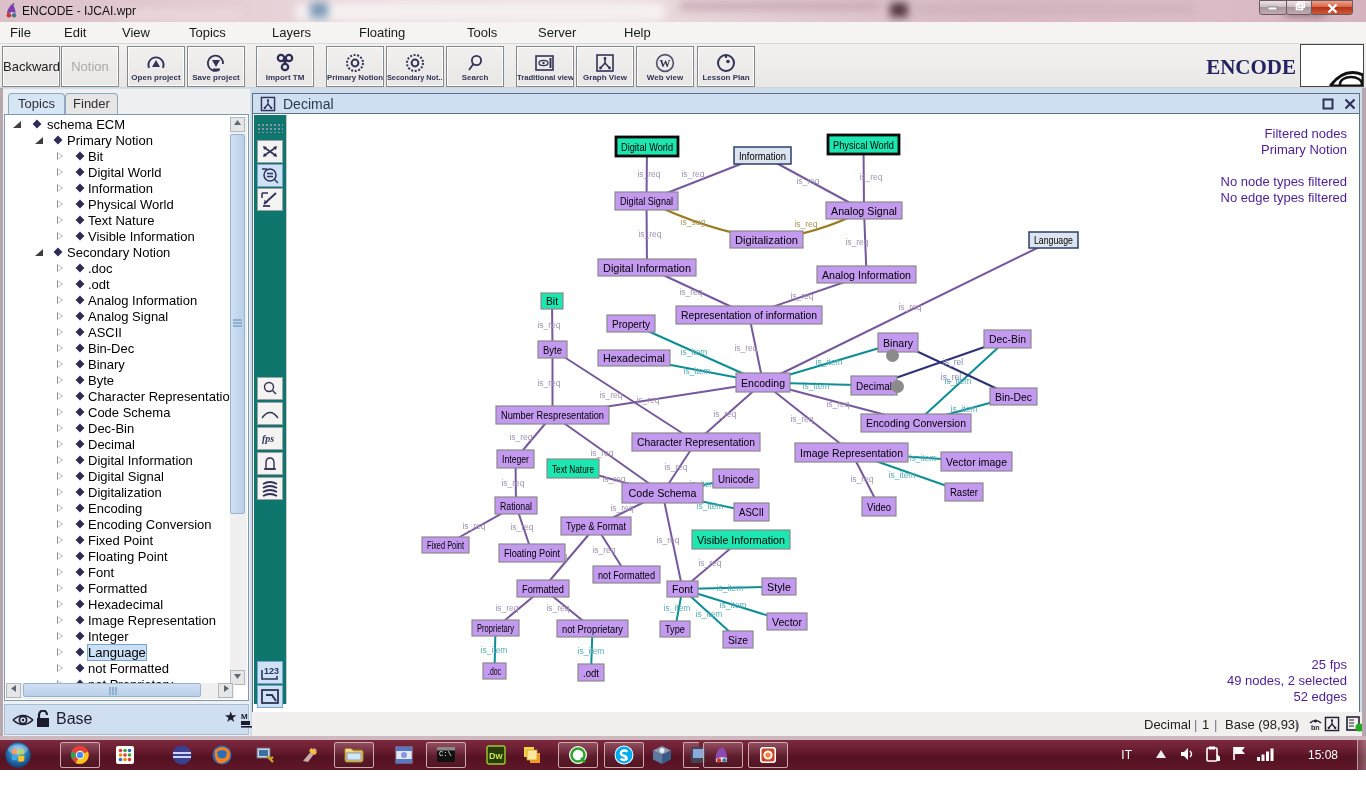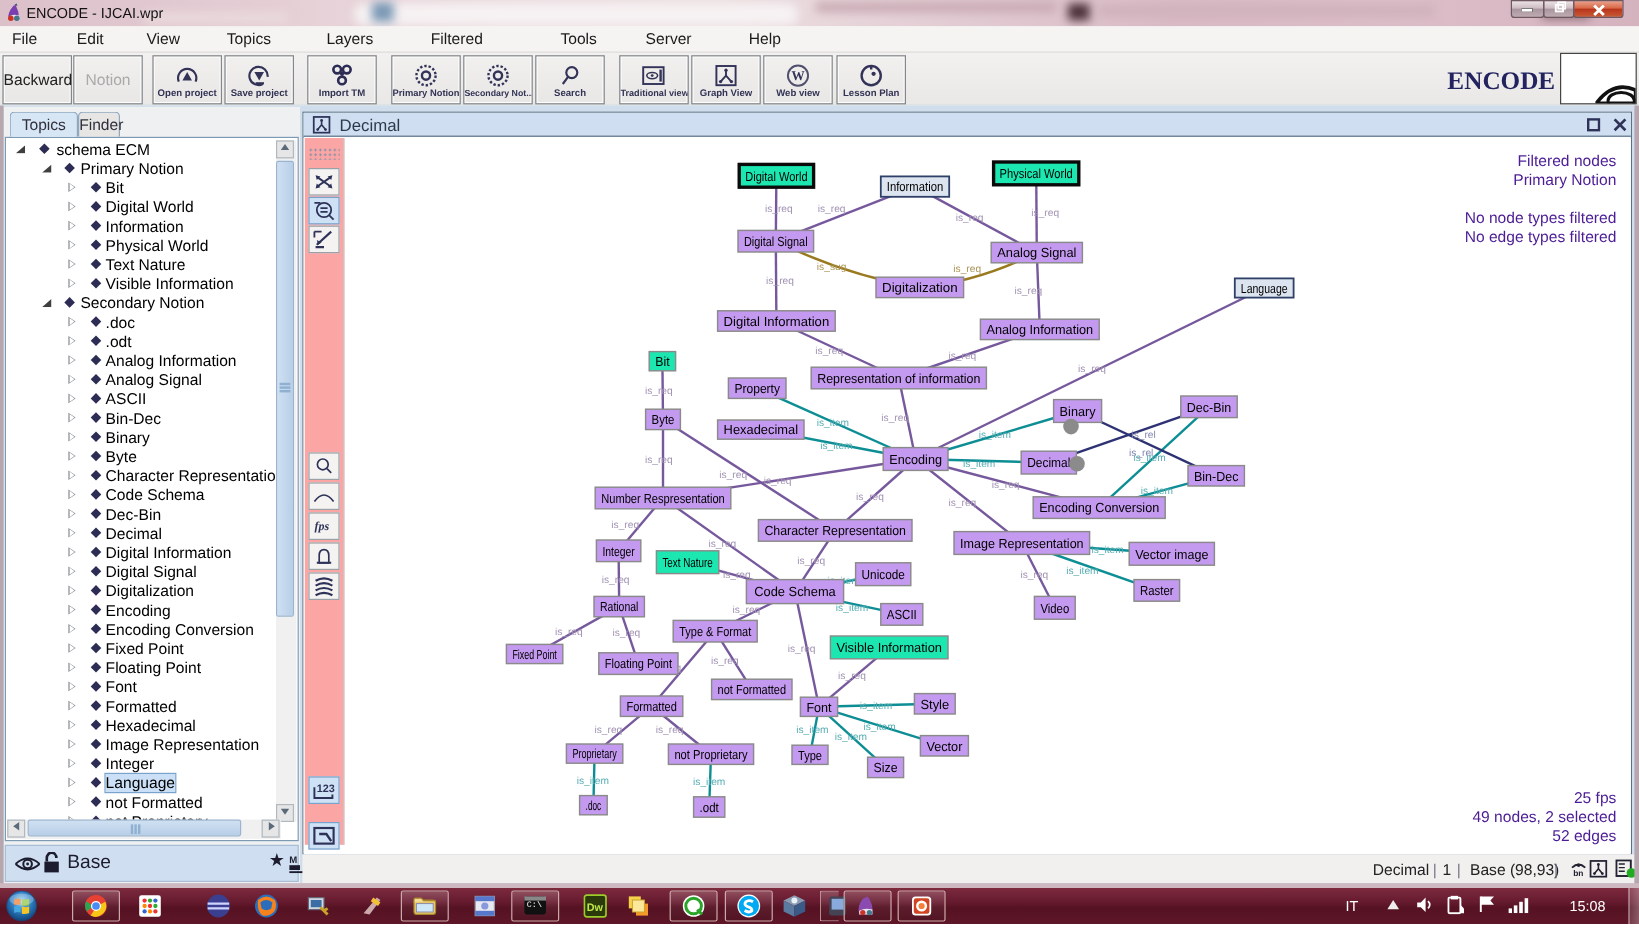--- a/index.html
+++ b/index.html
@@ -45,21 +45,21 @@
 #winborder-l { left:0; top:88px; width:3px; height:652px; background:#b5a7ad; }
 #winborder-r { left:1362px; top:88px; width:4px; height:652px; background:#b5a7ad; }
 #winborder-b { left:0; top:736px; width:1366px; height:4px; background:#cdb9bf; }
 
 
 #leftpanel { left:3px; top:89px; width:247px; height:647px; background:#eef0f2; }
 .tab { position:absolute; top:4px; height:21px; border:1px solid #8fa8c0;
   border-bottom:none; border-radius:4px 4px 0 0; font-size:13px; color:#30303c;
   text-align:center; line-height:20px; }
 #tab-topics { left:5px; width:57px; background:#d7e6f5; z-index:2;}
-#tab-finder { left:62px; width:35px; background:#e7e6e4; }
+#tab-finder { left:62px; width:53px; background:#e7e6e4; }
 #treebox { position:absolute; left:1px; top:25px; width:245px; height:587px;
   background:#fff; border:1px solid #7d9ab5; }
 #tree { position:absolute; left:0; top:0; width:229px; height:570px; overflow:hidden; }
 .trow { position:absolute; height:16px; font-size:13px; color:#000; white-space:nowrap; }
 .trow .txt { position:absolute; top:1px; }
 .diam { position:absolute; top:4px; width:8px; height:8px; background:#2c2c55;
   transform:rotate(45deg) scale(0.78); }
 .arr-c { position:absolute; top:4px; width:0; height:0;
   border-left:6px solid #8a9096; border-top:4.5px solid transparent;
   border-bottom:4.5px solid transparent; }
@@ -80,21 +80,21 @@
 #baserow { position:absolute; left:1px; bottom:1px; width:245px; height:31px;
   background:#cfdff1; border:1px solid #a9bed4; font-size:16px; color:#1c1c2e; }
 
 
 #canvaswrap { left:252px; top:93px; width:1108px; height:619px; background:#fff;
   border:1px solid #5c7184; }
 #canvashead { position:absolute; left:0; top:0; width:1106px; height:20px;
   background:#cfdff1; border-bottom:1px solid #5c7184; }
 #canvashead .t { position:absolute; left:30px; top:2px; font-size:14px; color:#2b3b4b; }
 #toolstrip { position:absolute; left:1px; top:21px; width:33px; height:589px;
-  background:#fca5a5; border-right:1px solid #c8c8c8; }
+  background:#0f766e; border-right:1px solid #c8c8c8; }
 .stripbtn { position:absolute; left:3px; width:26px; height:23px; background:#f4f3f1;
   border:1px solid #9aa2a8; }
 .stripbtn.on { background:#cfe2f5; border:1px solid #7aa3cc; }
 .graytext { position:absolute; color:#4c1d95; font-size:13px; text-align:right; right:0; }
 
 
 #statusbar { left:252px; top:712px; width:1110px; height:24px; background:#f1f0ee;
   font-size:13px; color:#222; }
 
 
@@ -137,21 +137,21 @@
             <path d="M1.5 1.5 L9.5 9.5 M9.5 1.5 L1.5 9.5" stroke="#fff" stroke-width="2.4"></path>
           </svg></div>
     </div>
   </div>
   <div class="abs" id="menubar">
     <span style="left:10px;">File</span>
       <span style="left:64px;">Edit</span>
     <span style="left:122px;">View</span>
       <span style="left:189px;">Topics</span>
     <span style="left:272px;">Layers</span>
-      <span style="left:359px;">Filtered</span>
+      <span style="left:359px;">Floating</span>
     <span style="left:467px;">Tools</span>
       <span style="left:538px;">Server</span>
     <span style="left:624px;">Help</span>
   </div>
   <div class="abs" id="toolbar">
     <div class="tbtn textbtn" style="left:2px;width:58px;">Backward</div>
     <div class="tbtn textbtn" style="left:61px;width:58px;color:#a9a9a9;">Notion</div>
     <div class="tbtn" style="left:127px;width:58px;">
       <div class="ico"><svg width="22" height="22" viewBox="0 0 22 22">
             <path d="M4 16 A 7.6 7.6 0 1 1 18 16" fill="none" stroke="#333358" stroke-width="1.8"></path>
@@ -721,21 +721,21 @@
       <div class="stripbtn" style="top:312px;"><svg width="24" height="21" viewBox="0 0 24 21">
             <text x="4" y="14" font-size="10" font-style="italic" font-weight="bold" fill="#2e3258" font-family="Liberation Serif,serif">fps</text>
           </svg></div>
       <div class="stripbtn" style="top:337px;"><svg width="24" height="21" viewBox="0 0 24 21">
             <path d="M8 16 L8 10 Q8 5 12 5 Q16 5 16 10 L16 16 Z" fill="none" stroke="#2e3258" stroke-width="1.4"></path>
             <path d="M6 16 h12" stroke="#2e3258" stroke-width="1.6"></path>
           </svg></div>
       <div class="stripbtn" style="top:362px;"><svg width="24" height="21" viewBox="0 0 24 21">
             <path d="M5 6 q7 -4 14 0 M5 10 q7 -4 14 0 M5 14 q7 -4 14 0 M5 18 q7 -4 14 0" fill="none" stroke="#2e3258" stroke-width="1.8"></path>
           </svg></div>
-      <div class="stripbtn on" style="top:532px;"><svg width="24" height="21" viewBox="0 0 24 21">
+      <div class="stripbtn on" style="top:546px;"><svg width="24" height="21" viewBox="0 0 24 21">
             <path d="M4 8 L4 17 L19 17 L19 14" fill="none" stroke="#2e3258" stroke-width="1.6"></path>
             <text x="6" y="12" font-size="9" font-weight="bold" fill="#2e3258">123</text>
           </svg></div>
       <div class="stripbtn on" style="top:570px;"><svg width="24" height="21" viewBox="0 0 24 21">
             <rect x="4" y="4" width="16" height="13" fill="none" stroke="#2e3258" stroke-width="1.8"></rect>
             <path d="M8 9 h6 l4 6" stroke="#2e3258" stroke-width="2" fill="none"></path>
           </svg></div>
     </div>
   </div>
   <div class="abs" id="statusbar">

